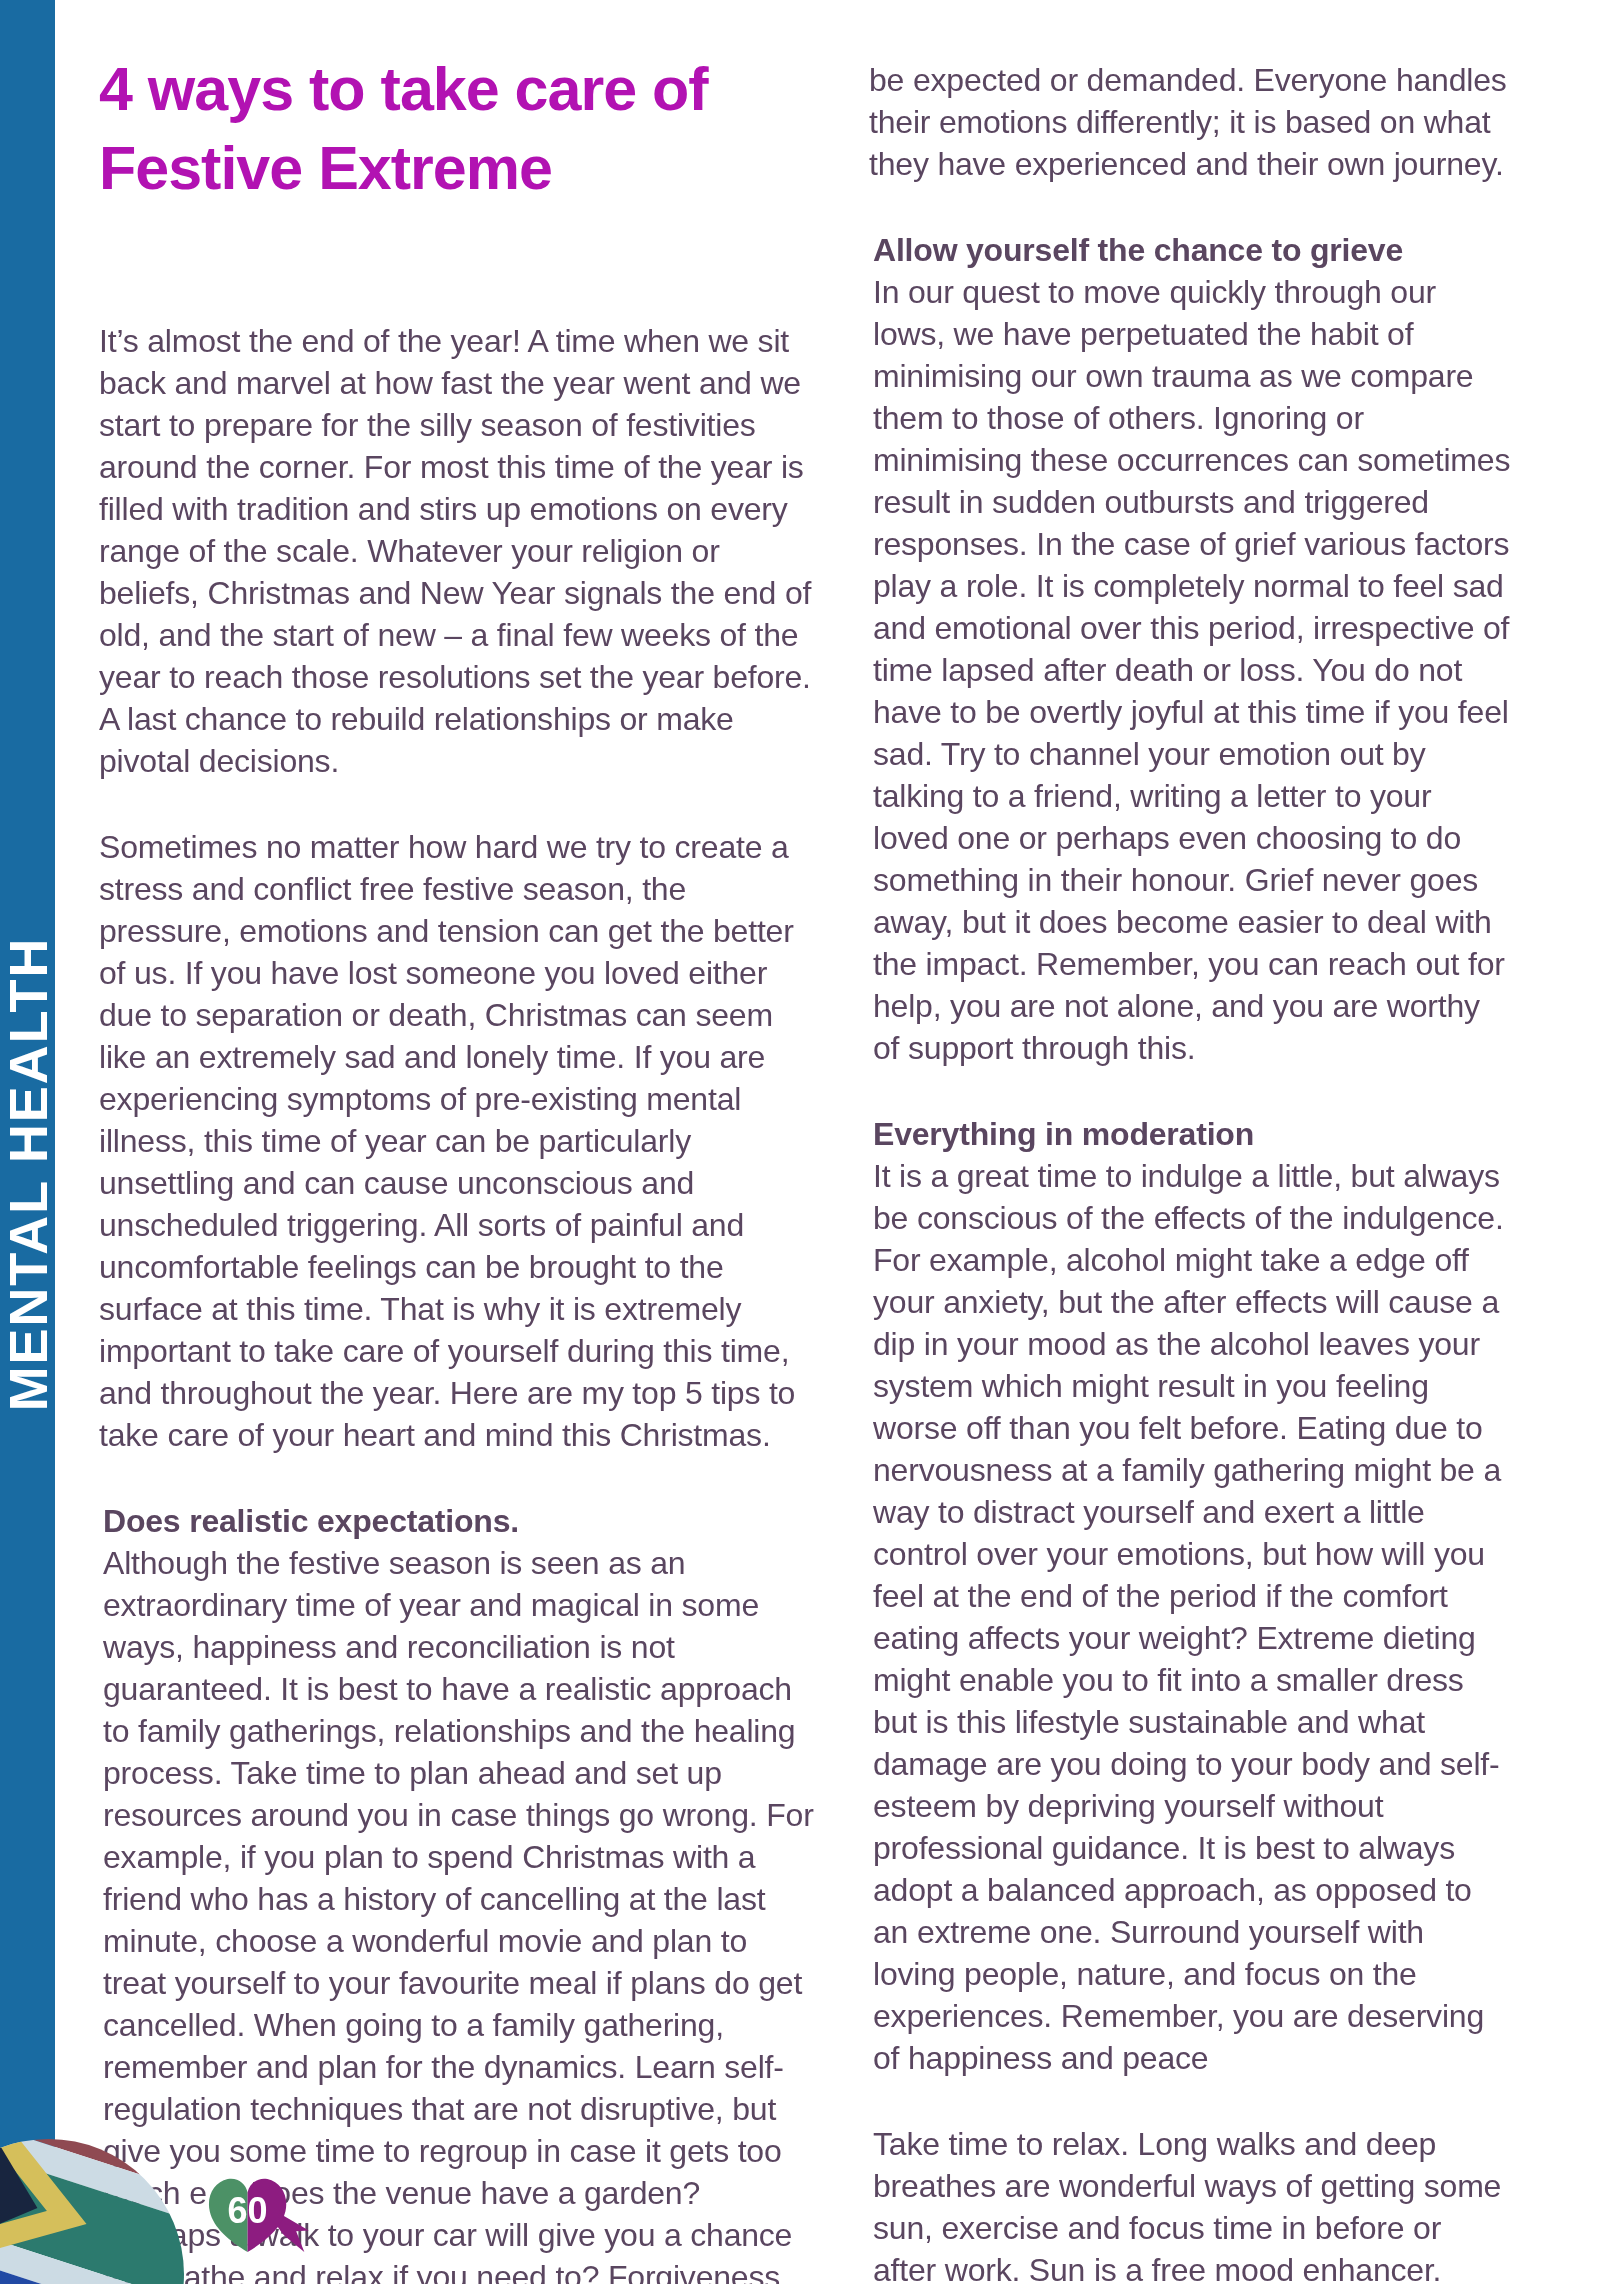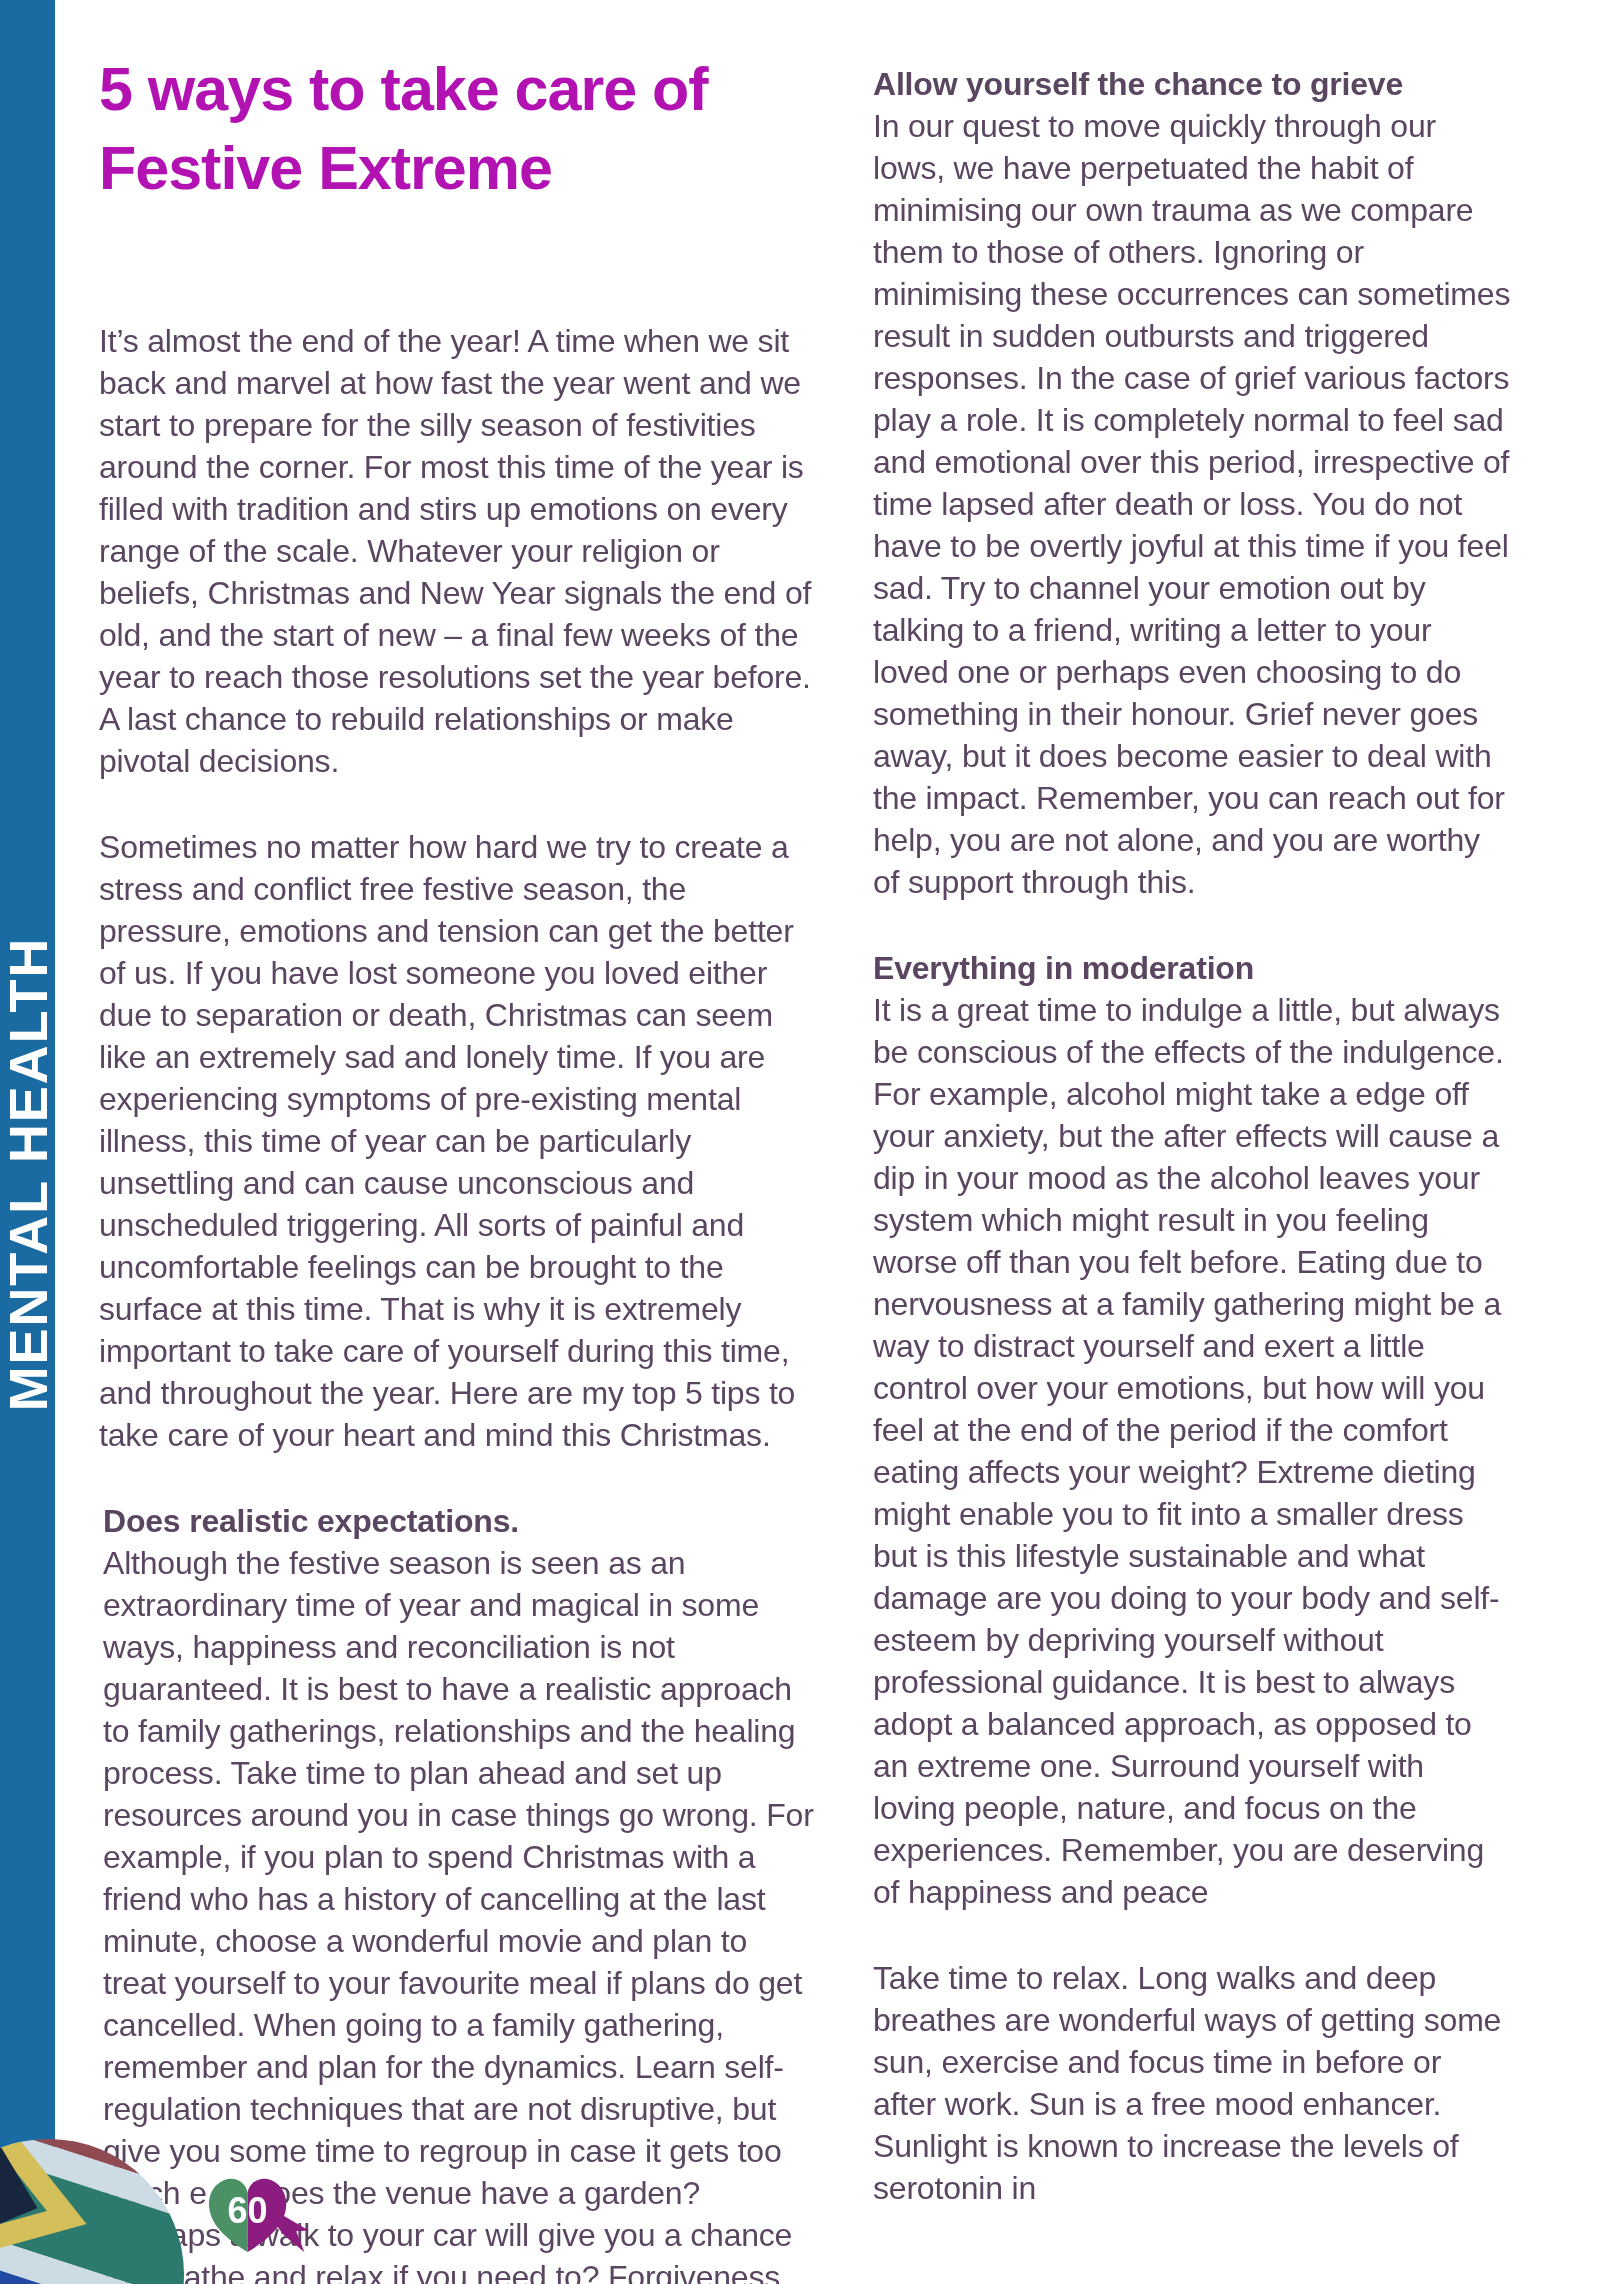--- a/index.html
+++ b/index.html
@@ -77,34 +77,35 @@
 </head>
 <body>
 
 <div class="page">
 
   <div class="sidebar">
     <div class="sidebar-label">MENTAL HEALTH</div>
   </div>
 
   <h1 class="title">
-    <span>5 ways to take care of</span>
+    <span>4 ways to take care of</span>
     <span>Festive Extreme</span>
   </h1>
 
   <div class="col col-left">
     <p>It’s almost the end of the year! A time when we sit back and marvel at how fast the year went and we start to prepare for the silly season of festivities around the corner. For most this time of the year is filled with tradition and stirs up emotions on every range of the scale.  Whatever your religion or beliefs, Christmas and New Year signals the end of old, and the start of new – a final few weeks of the year to reach those resolutions set the year before. A last chance to rebuild relationships or make pivotal decisions.</p>
     <p>Sometimes no matter how hard we try to create a stress and conflict free festive season, the pressure, emotions and tension can get the better of us. If you have lost someone you loved either due to separation or death, Christmas can seem like an extremely sad and lonely time. If you are experiencing symptoms of pre-existing mental illness, this time of year can be particularly unsettling and can cause unconscious and unscheduled triggering. All sorts of painful and uncomfortable feelings can be brought to the surface at this time. That is why it is extremely important to take care of yourself during this time, and throughout the year. Here are my top 5 tips to take care of your heart and mind this Christmas.</p>
     <div class="section">
       <div class="section-heading">Does realistic expectations.</div>
       <p>Although the festive season is seen as an extraordinary time of year and magical in some ways, happiness and reconciliation is not guaranteed. It is best to have a realistic approach to family gatherings, relationships and the healing process. Take time to plan ahead and set up resources around you in case things go wrong. For example, if you plan to spend Christmas with a friend who has a history of cancelling at the last minute, choose a wonderful movie and plan to treat yourself to your favourite meal if plans do get cancelled. When going to a family gathering, remember and plan for the dynamics. Learn self-regulation techniques that are not disruptive, but give you some time to regroup in case it gets too much e.g. Does the venue have a garden? Perhaps a walk to your car will give you a chance to breathe and relax if you need to? Forgiveness and the ability to forgive is a definite game changer, but it cannot</p>
     </div>
   </div>
 
   <div class="col col-right">
+    <p>be expected or demanded. Everyone handles their emotions differently; it is based on what they have experienced and their own journey.</p>
     <div class="section">
       <div class="section-heading">Allow yourself the chance to grieve</div>
       <p>In our quest to move quickly through our lows, we have perpetuated the habit of minimising our own trauma as we compare them to those of others. Ignoring or minimising these occurrences can sometimes result in sudden outbursts and triggered responses. In the case of grief various factors play a role. It is completely normal to feel sad and emotional over this period, irrespective of time lapsed after death or loss. You do not have to be overtly joyful at this time if you feel sad. Try to channel your emotion out by talking to a friend, writing a letter to your loved one or perhaps even choosing to do something in their honour. Grief never goes away, but it does become easier to deal with the impact. Remember, you can reach out for help, you are not alone, and you are worthy of support through this.</p>
     </div>
     <div class="section">
       <div class="section-heading">Everything in moderation</div>
       <p>It is a great time to indulge a little, but always be conscious of the effects of the indulgence. For example, alcohol might take a edge off your anxiety, but the after effects will cause a dip in your mood as the alcohol leaves your system which might result in you feeling worse off than you felt before. Eating due to nervousness at a family gathering might be a way to distract yourself and exert a little control over your emotions, but how will you feel at the end of the period if the comfort eating affects your weight? Extreme dieting might enable you to fit into a smaller dress but is this lifestyle sustainable and what damage are you doing to your body and self-esteem by depriving yourself without professional guidance. It is best to always adopt a balanced approach, as opposed to an extreme one. Surround yourself with loving people, nature, and focus on the experiences. Remember, you are deserving of happiness and peace</p>
     </div>
     <div class="section">
       <p>Take time to relax. Long walks and deep breathes are wonderful ways of getting some sun, exercise and focus time in before or after work. Sun is a free mood enhancer.  Sunlight is known to increase the levels of serotonin in</p>

